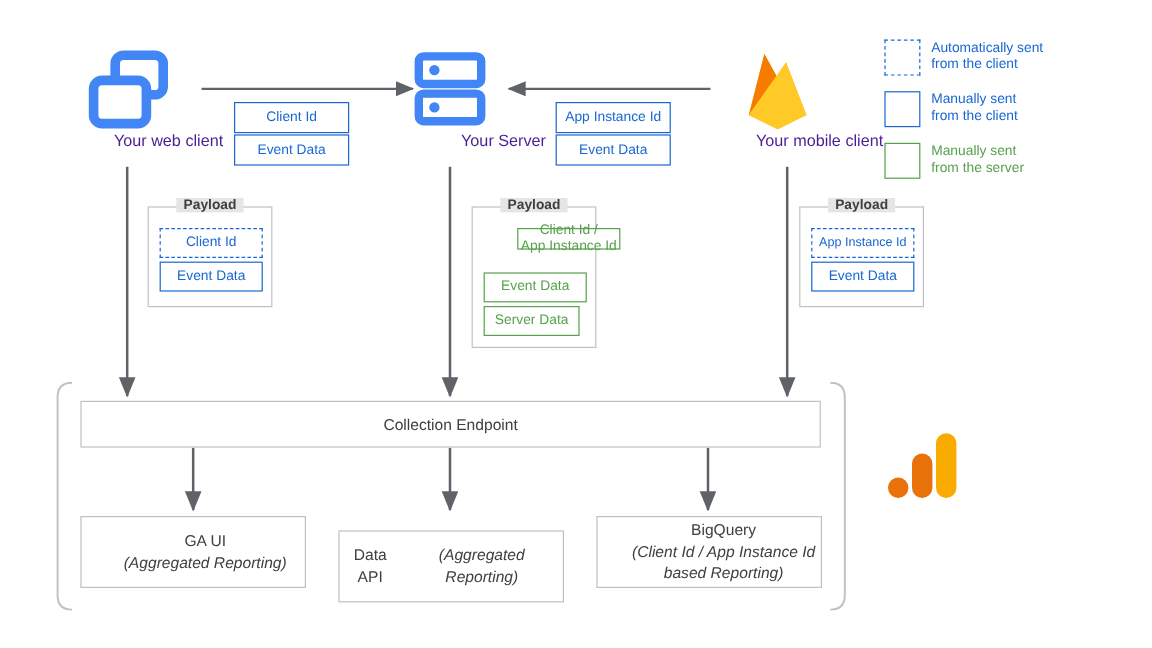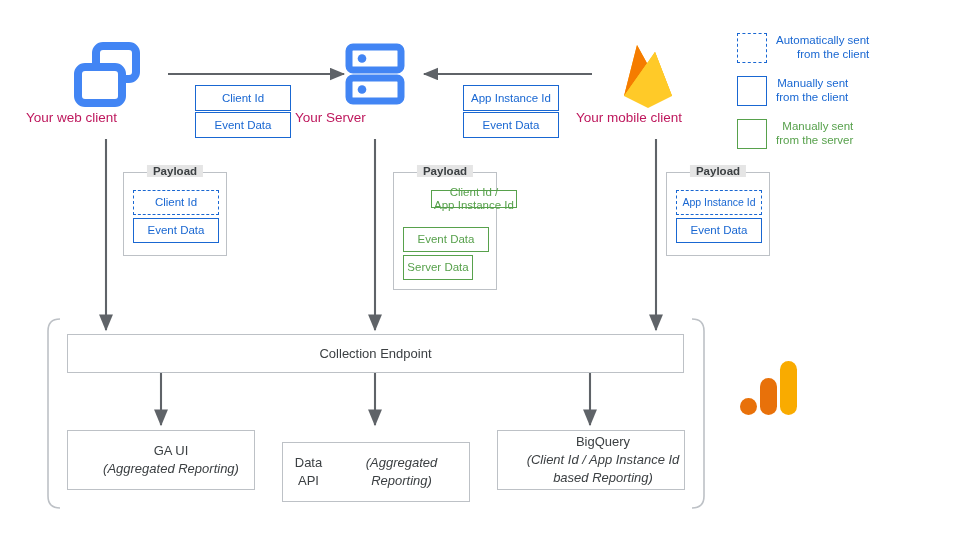--- a/index.html
+++ b/index.html
@@ -9,21 +9,21 @@
     font-family:"Liberation Sans","DejaVu Sans",sans-serif;
     overflow:hidden;
     position:relative;
     color:#3c4043;
   }
   #stage{position:absolute;left:0;top:0;width:960px;height:540px;}
   .abs{position:absolute;box-sizing:border-box;}
 
   
   .node-label{
-    font-size:13.5px;color:#be185d;text-align:left;
+    font-size:13.5px;color:#4c1d95;text-align:right;
     white-space:nowrap;line-height:16px;
   }
 
   
   .chip{
     border:1.4px solid #1967d2;
     color:#1967d2;
     font-size:11.5px;
     display:flex;align-items:center;justify-content:center;
     background:#ffffff;
@@ -62,21 +62,21 @@
   .gbox .sub{font-style:italic;}
 
   
   .legend-row{display:flex;align-items:flex-start;}
   .legend-swatch{
     width:28px;height:28px;flex:0 0 28px;margin-right:9px;background:#fff;
   }
   .sw-dash{border:1.6px dashed #1967d2;}
   .sw-blue{border:1.6px solid #1967d2;}
   .sw-green{border:1.6px solid #57a14c;}
-  .legend-text{font-size:11.5px;line-height:14px;text-align:right;}
+  .legend-text{font-size:11.5px;line-height:14px;}
   .legend-text.blue{color:#1967d2;}
   .legend-text.green{color:#57a14c;}
 
   
   .ga-caption{
     font-size:13.5px;font-weight:bold;color:#3c4043;
     text-align:center;line-height:17px;
   }
   svg{display:block;overflow:visible;}
 </style>
@@ -142,21 +142,21 @@
     <div class="abs chip" style="left:9px;top:45px;width:86px;height:25px;">Event Data</div>
   </div>
 
   <div class="abs payload" style="left:393px;top:172px;width:104px;height:118px;">
     <span class="payload-title">Payload</span>
     <div class="abs chip green" style="left:9px;top:17px;width:86px;height:18px;margin-left:28px;">
       <span style="white-space:pre-line;">Client Id /
 App Instance Id</span>
     </div>
     <div class="abs chip green" style="left:9px;top:54px;width:86px;height:25px;">Event Data</div>
-    <div class="abs chip green" style="left:9px;top:82px;width:70px;height:25px;">Server Data</div>
+    <div class="abs chip green" style="left:9px;top:82px;width:80px;height:25px;">Server Data</div>
   </div>
 
   <div class="abs payload" style="left:666px;top:172px;width:104px;height:84px;">
     <span class="payload-title">Payload</span>
     <div class="abs chip dashed" style="left:9px;top:17px;width:86px;height:25px;font-size:10.5px;">App Instance Id</div>
     <div class="abs chip" style="left:9px;top:45px;width:86px;height:25px;">Event Data</div>
   </div>
 
   <div class="abs" style="left:737px;top:33px;width:210px;">
     <div class="legend-row" style="margin-bottom:13px;">

